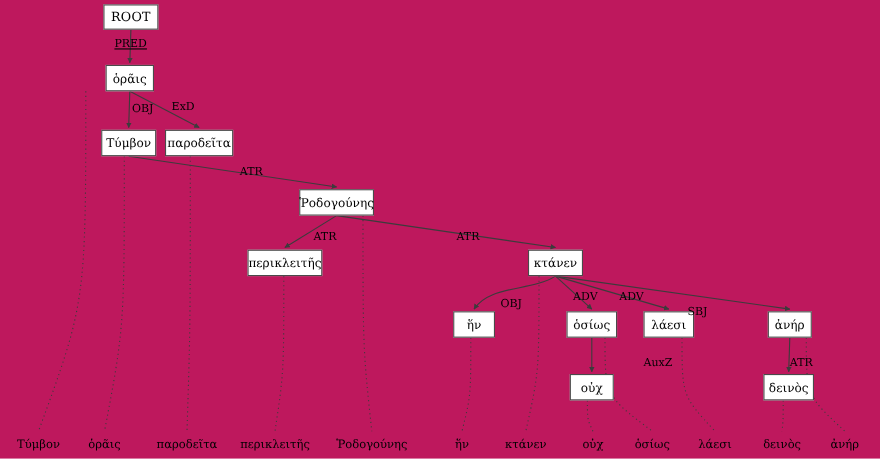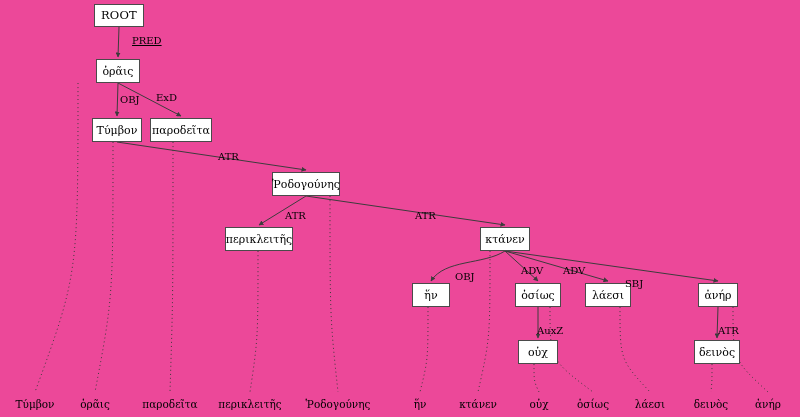--- a/index.html
+++ b/index.html
@@ -4,21 +4,21 @@
 <style>
   html, body {
     margin: 0;
     padding: 0;
     background: #ffffff;
   }
   #canvas {
     position: relative;
     width: 800px;
     height: 417px;
-    background: #ec4899;
+    background: #be185d;
     font-family: "DejaVu Serif", "Liberation Serif", serif;
     overflow: hidden;
   }
   svg.edges {
     position: absolute;
     left: 0;
     top: 0;
     width: 800px;
     height: 417px;
     pointer-events: none;
@@ -110,31 +110,31 @@
       <div class="node" style="left: 225px; top: 227px; width: 68px; height: 24px; border-color: rgb(74, 74, 74);">περικλειτῆς</div>
       <div class="node" style="left: 480px; top: 227px; width: 50px; height: 24px; border-color: rgb(74, 74, 74);">κτάνεν</div>
       <div class="node" style="left: 412px; top: 283px; width: 38px; height: 24px; border-color: rgb(74, 74, 74);">ἥν</div>
       <div class="node" style="left: 515px; top: 283px; width: 46px; height: 24px; border-color: rgb(74, 74, 74);">ὁσίως</div>
       <div class="node" style="left: 585px; top: 283px; width: 46px; height: 24px; border-color: rgb(74, 74, 74);">λάεσι</div>
       <div class="node" style="left: 698px; top: 283px; width: 40px; height: 24px; border-color: rgb(74, 74, 74);">ἀνήρ</div>
       <div class="node" style="left: 518px; top: 340px; width: 40px; height: 24px; border-color: rgb(74, 74, 74);">οὐχ</div>
       <div class="node" style="left: 694px; top: 340px; width: 46px; height: 24px; border-color: rgb(74, 74, 74);">δεινὸς</div>
     </div>
   <div id="edge-labels-layer">
-      <div class="edge-label" style="left: 132px; top: 36px; text-decoration: underline;">PRED</div>
+      <div class="edge-label" style="left: 104px; top: 36px; text-decoration: underline;">PRED</div>
       <div class="edge-label" style="left: 120px; top: 95px;">OBJ</div>
       <div class="edge-label" style="left: 156px; top: 93px;">ExD</div>
       <div class="edge-label" style="left: 218px; top: 152px;">ATR</div>
       <div class="edge-label" style="left: 285px; top: 211px;">ATR</div>
       <div class="edge-label" style="left: 415px; top: 211px;">ATR</div>
       <div class="edge-label" style="left: 455px; top: 272px;">OBJ</div>
       <div class="edge-label" style="left: 521px; top: 266px;">ADV</div>
       <div class="edge-label" style="left: 563px; top: 266px;">ADV</div>
       <div class="edge-label" style="left: 625px; top: 279px;">SBJ</div>
-      <div class="edge-label" style="left: 537px; top: 326px;">AuxZ</div>
+      <div class="edge-label" style="left: 537px; top: 326px; padding-left: 48px;">AuxZ</div>
       <div class="edge-label" style="left: 718px; top: 326px;">ATR</div>
     </div>
   <div id="leaves-layer">
       <div class="leaf-label" style="left: 35px; top: 399px;">Τύμβον</div>
       <div class="leaf-label" style="left: 95px; top: 399px;">ὁρᾶις</div>
       <div class="leaf-label" style="left: 170px; top: 399px;">παροδεῖτα</div>
       <div class="leaf-label" style="left: 250px; top: 399px;">περικλειτῆς</div>
       <div class="leaf-label" style="left: 338px; top: 399px;">Ῥοδογούνης</div>
       <div class="leaf-label" style="left: 420px; top: 399px;">ἥν</div>
       <div class="leaf-label" style="left: 478px; top: 399px;">κτάνεν</div>

